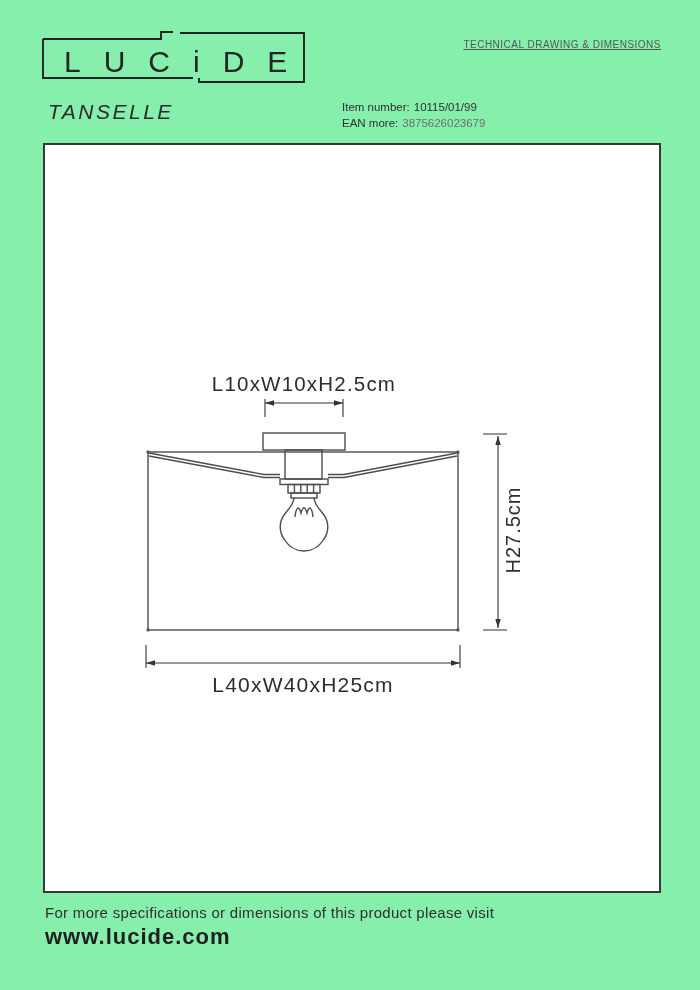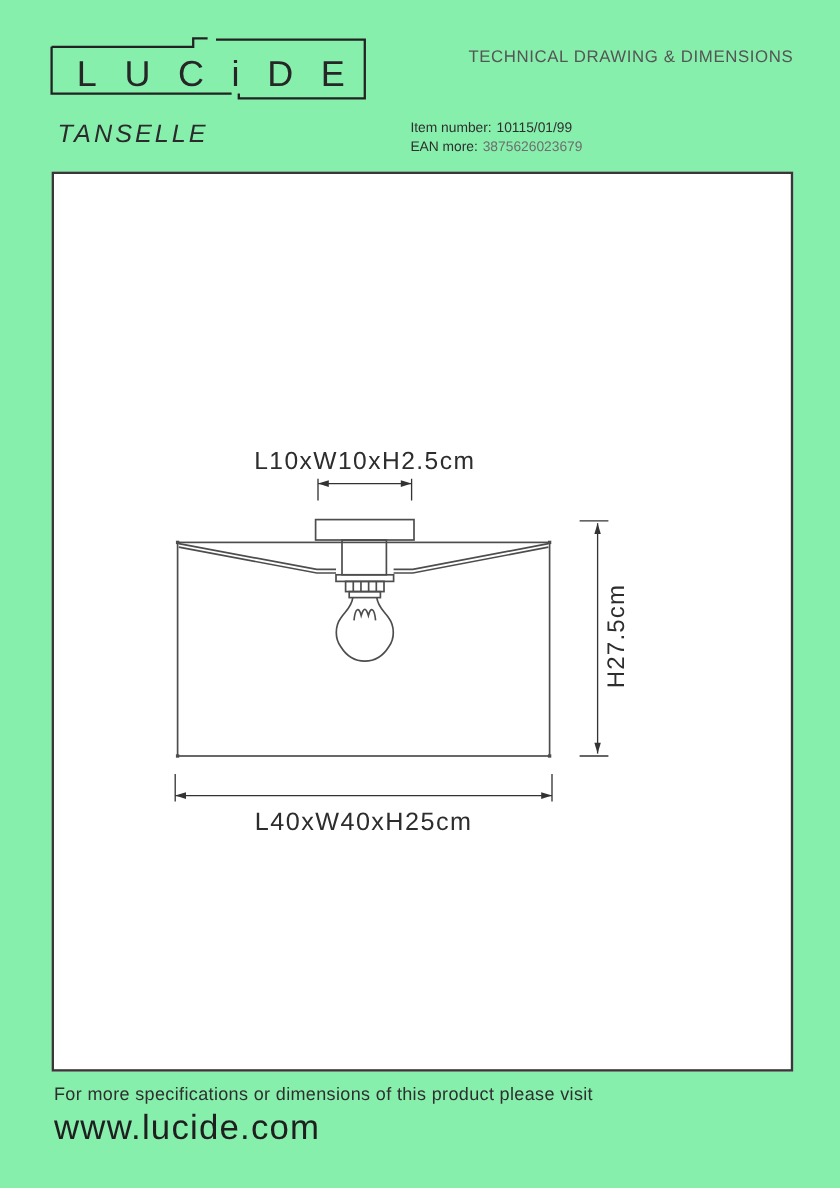--- a/index.html
+++ b/index.html
@@ -4,22 +4,22 @@
 <style>
   html,body{margin:0;padding:0;background:#fff;}
   .page{
     position:relative;width:700px;height:990px;background:#86efac;
     font-family:"Liberation Sans",sans-serif;overflow:hidden;
   }
   
   .logo-svg{position:absolute;left:43px;top:31px;width:262px;height:54px;overflow:visible;}
   .logo-svg text{font-family:"Liberation Sans",sans-serif;fill:#262626;}
   .doc-title{
-    position:absolute;right:39px;top:39px;font-size:14px;letter-spacing:.5px;
-    color:#555;white-space:nowrap;
+    position:absolute;right:39px;top:39px;font-size:10px;letter-spacing:.5px;
+    color:#555;white-space:nowrap;text-decoration:underline;
   }
   .product-name{
     position:absolute;left:48px;top:101px;font-size:21px;letter-spacing:2.5px;
     color:#2b2b2b;line-height:22px;white-space:nowrap;font-style:italic;
   }
   .item-info{position:absolute;left:342px;top:100px;font-size:11.5px;line-height:15.5px;color:#2f2f2f;}
   .item-info .val{margin-left:4px;}
   .item-info .muted{color:#6e6e6e;}
   
   .drawing-frame{
@@ -30,22 +30,22 @@
   .drawing-svg text{font-family:"Liberation Sans",sans-serif;fill:#2d2d2d;}
   .lamp{stroke:#4d4d4d;stroke-width:1.4;fill:none;}
   .dimline{stroke:#333;stroke-width:1.1;fill:none;}
   .arrow{fill:#333;stroke:none;}
   
   .footer-note{
     position:absolute;left:45px;top:904px;font-size:15px;letter-spacing:.3px;
     color:#2f2f2f;white-space:nowrap;
   }
   .footer-url{
-    position:absolute;left:45px;top:924px;font-size:29px;letter-spacing:1px;
-    color:#1f1f1f;white-space:nowrap;
+    position:absolute;left:45px;top:924px;font-size:22px;letter-spacing:1px;
+    color:#1f1f1f;white-space:nowrap;font-weight:bold;
   }
 </style>
 </head>
 <body>
 
 <div class="page">
 
   <svg class="logo-svg" viewBox="0 0 262 54" aria-hidden="true">
     <path d="M0,8 H118 V1 H130 M137,2 H261 V51 H156 V47 M150,47 H0 V8" fill="none" stroke="#222" stroke-width="1.9"></path>
     <text x="21" y="41" font-size="30" letter-spacing="23">LUCiDE</text>

